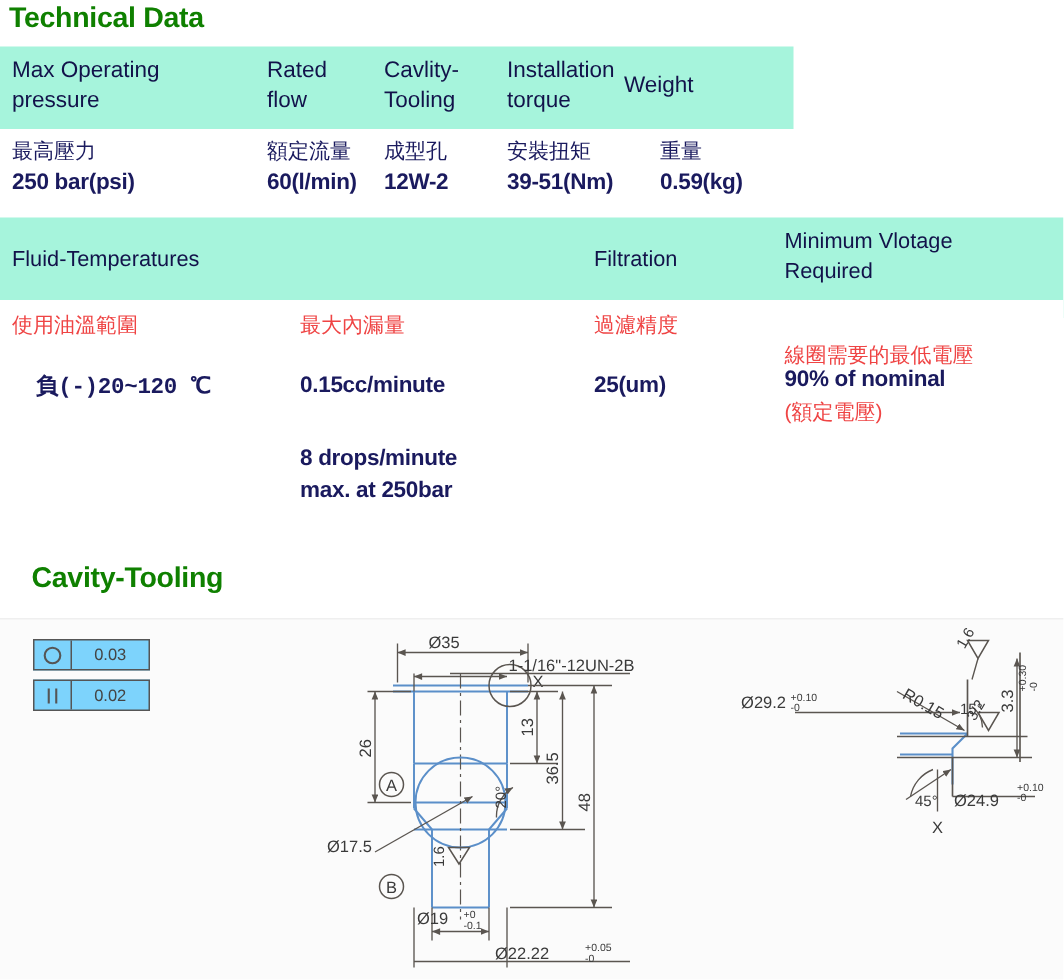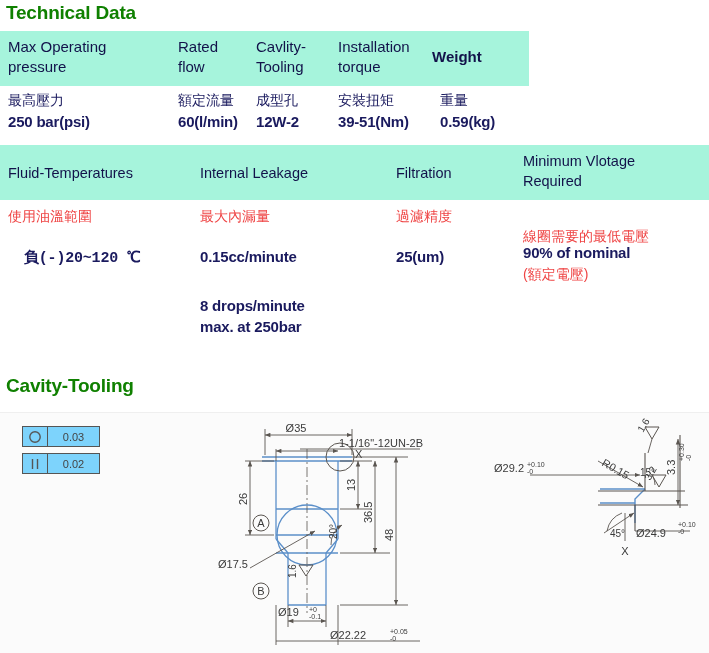--- a/index.html
+++ b/index.html
@@ -12,21 +12,21 @@
     font-family: "Liberation Sans", "DejaVu Sans", sans-serif;
     overflow: hidden;
   }
   .section-title {
     color: #0f8000;
     font-size: 19px;
     font-weight: bold;
     letter-spacing: -0.2px;
   }
   #tech-title { position: absolute; left: 6px; top: 2px; }
-  #cav-title  { position: absolute; left: 6px; top: 375px; }
+  #cav-title  { position: absolute; left: 21px; top: 375px; }
 
   
   #table1 {
     position: absolute; left: 0px; top: 31px;
     width: 529px; height: 110px;
   }
   #table1-header {
     position: absolute; left: 0; top: 0;
     width: 529px; height: 71px;
     background: #a6f4dc;
@@ -135,21 +135,21 @@
       <div>flow</div>
     </div>
     <div class="t1-head-cell" style="left:256px;">
       <div>Cavlity-</div>
       <div>Tooling</div>
     </div>
     <div class="t1-head-cell" style="left:338px;">
       <div>Installation</div>
       <div>torque</div>
     </div>
-    <div class="t1-head-cell vcenter" style="left:432px;font-weight:bold;">
+    <div class="t1-head-cell vcenter" style="left:416px;">
       <div>Weight</div>
     </div>
   </div>
 
   <div id="table1-body">
     <div class="t1-cell" style="left:8px;">
       <div class="cn">最高壓力</div>
       <div class="val">250 bar(psi)</div>
     </div>
     <div class="t1-cell" style="left:178px;">
@@ -167,21 +167,20 @@
     <div class="t1-cell" style="left:440px;">
       <div class="cn">重量</div>
       <div class="val">0.59(kg)</div>
     </div>
   </div>
 </div>
 
 <div id="table2">
   <div id="table2-header">
     <div class="t2-head-cell" style="left:8px;">Fluid-Temperatures</div>
-    <div class="t2-head-cell" style="left:200px;">Internal Leakage</div>
     <div class="t2-head-cell" style="left:396px;">Filtration</div>
     <div class="t2-head-cell two-line" style="left:523px;">
       <div>Minimum Vlotage</div>
       <div>Required</div>
     </div>
   </div>
 
   <div id="table2-body">
 
     <div class="t2-col" style="left:8px;">

